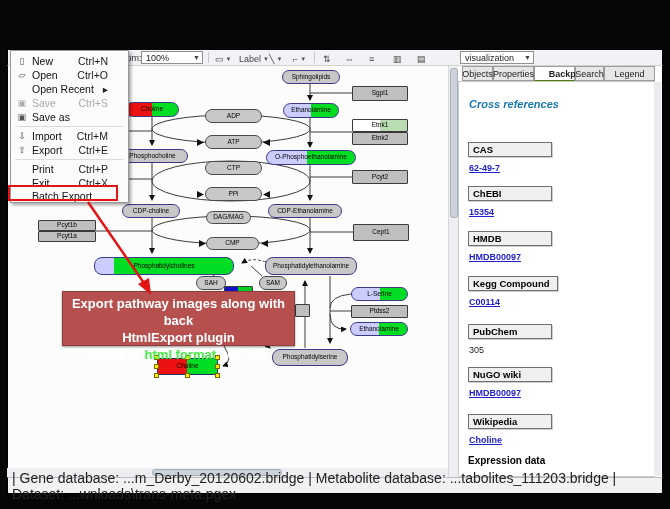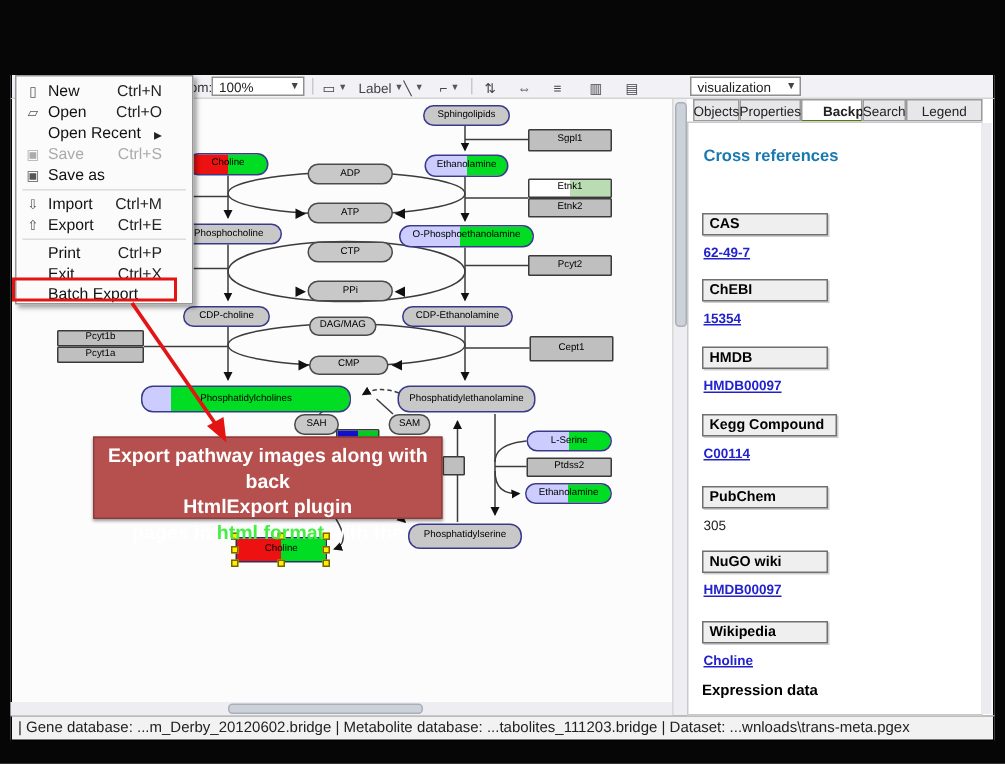--- a/index.html
+++ b/index.html
@@ -45,21 +45,21 @@
     box-shadow:1px 1px 0 #cfcfcf;box-sizing:border-box;font-size:9.5px;font-weight:bold;color:#000;
     display:flex;align-items:center;padding-left:4px;}
   .secval{position:absolute;left:10px;font-size:9px;font-weight:bold;}
   .linkval{color:#2222cc;text-decoration:underline;}
   .plainval{color:#222;text-decoration:none;}
   .pfooter{position:absolute;left:9px;font-size:10px;font-weight:bold;color:#000;}
   .panel-scroll{position:absolute;right:1px;top:16px;width:7px;height:394px;background:#ececf0;}
   
   .statusbar{position:absolute;left:7px;top:477px;width:656px;height:17px;background:#f2f2f2;
     border:1px solid #000;border-top:1px solid #bdbdbd;box-sizing:border-box;z-index:5;
-    display:flex;align-items:center;font-size:10px;color:#222;padding-left:4px;}
+    display:flex;align-items:center;font-size:14px;color:#222;padding-left:4px;}
   
   .nd{position:absolute;box-sizing:border-box;border:1px solid #3a3a8c;border-radius:8px;
     font-size:6.5px;line-height:1;display:flex;align-items:center;justify-content:center;
     color:#000;background:#c8c8c8;z-index:3;overflow:hidden;white-space:nowrap;}
   .nd.cof{border-color:#4a4a4a;}
   .nd.sq{border-radius:1px;border-color:#3a3a3a;background:#bfbfbf;}
   .nd.sel{border-radius:2px;border-color:#223366;}
   .quad{background-image:linear-gradient(to right,#1111cc 50%,#00cc22 50%),
                         linear-gradient(to right,#ffffff 50%,#9fce9a 50%);
         background-size:100% 50%,100% 50%;background-position:0 0,0 100%;background-repeat:no-repeat;}
@@ -233,21 +233,21 @@
       <div class="hthumb"></div>
     </div>
 
   <div class="panel">
     <div class="tab" style="left:4px;width:31px;">Objects</div>
     <div class="tab" style="left:35px;width:41px;">Properties</div>
     <div class="tab active" style="left:76px;width:41px;">Backpage</div>
     <div class="tab" style="left:117px;width:29px;">Search</div>
     <div class="tab" style="left:146px;width:51px;">Legend</div>
     <div class="pcontent">
-      <div class="pheading" style="top:16px;">Cross references</div>
+      <div class="pheading" style="top:16px;font-style:italic;">Cross references</div>
 
       <div class="secbox" style="top:60px;">CAS</div>
       <div class="secval linkval" style="top:81px;text-align:right;">62-49-7</div>
 
       <div class="secbox" style="top:104px;">ChEBI</div>
       <div class="secval linkval" style="top:125px;">15354</div>
 
       <div class="secbox" style="top:149px;">HMDB</div>
       <div class="secval linkval" style="top:170px;">HMDB00097</div>
 

